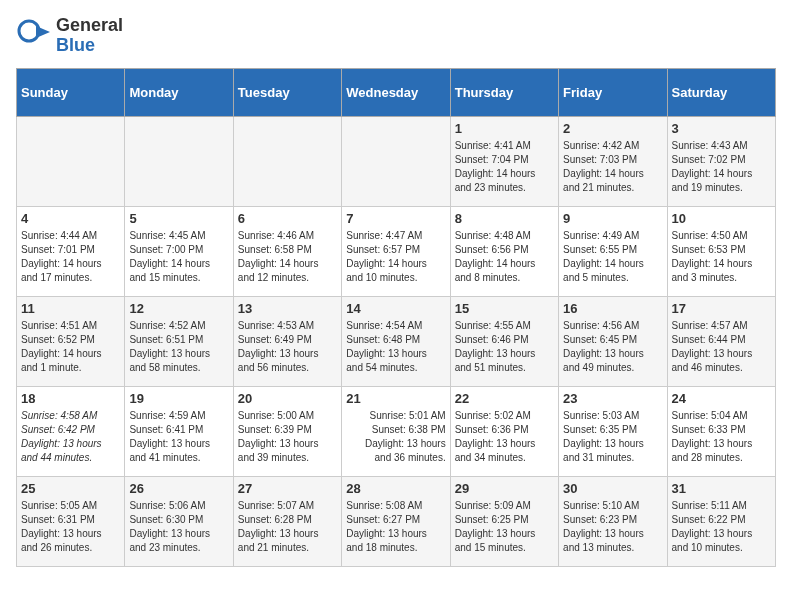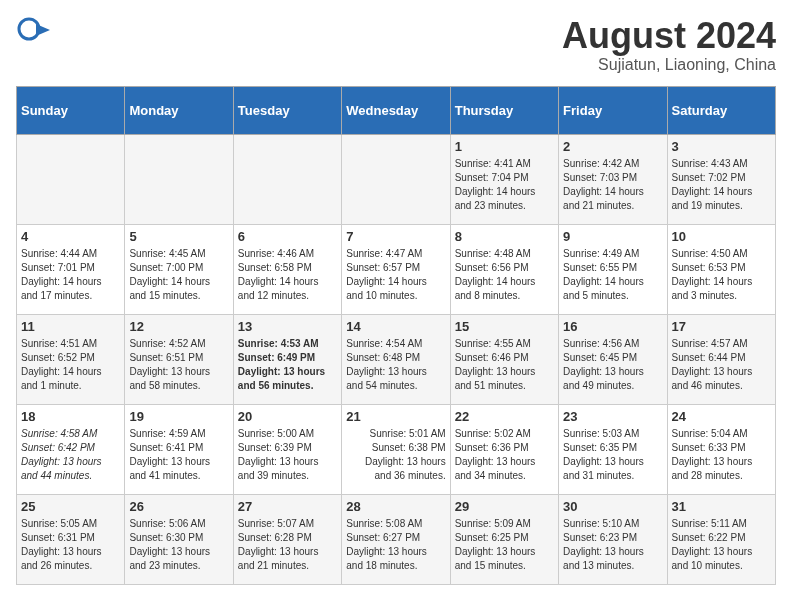--- a/index.html
+++ b/index.html
@@ -100,24 +100,24 @@
   </style>
 </head>
 <body>
 
 <div class="header">
   <div class="logo">
     <svg class="logo-icon" viewBox="0 0 36 36">
       <circle cx="13" cy="13" r="10" fill="none" stroke="#2a6db5" stroke-width="3"></circle>
       <polygon points="20,8 34,14 20,20" fill="#2a6db5"></polygon>
     </svg>
-  </div>
-  <div class="title-block">
-    <div class="month-year">August 2024</div>
-    <div class="location">Sujiatun, Liaoning, China</div>
+    <div class="logo-text">
+      <span class="logo-general">General</span>
+      <span class="logo-blue">Blue</span>
+    </div>
   </div>
 </div>
 
 <table>
   <thead>
     <tr>
     <th>Sunday</th>
         <th>Monday</th>
         <th>Tuesday</th>
         <th>Wednesday</th>
@@ -215,21 +215,21 @@
         </td>
         <td>
           <span class="day-number">12</span>
           <div class="day-info" style="white-space: pre-line;">Sunrise: 4:52 AM
 Sunset: 6:51 PM
 Daylight: 13 hours
 and 58 minutes.</div>
         </td>
         <td>
           <span class="day-number">13</span>
-          <div class="day-info" style="white-space: pre-line; font-weight: bold;">Sunrise: 4:53 AM
+          <div class="day-info" style="white-space: pre-line;">Sunrise: 4:53 AM
 Sunset: 6:49 PM
 Daylight: 13 hours
 and 56 minutes.</div>
         </td>
         <td>
           <span class="day-number">14</span>
           <div class="day-info" style="white-space: pre-line;">Sunrise: 4:54 AM
 Sunset: 6:48 PM
 Daylight: 13 hours
 and 54 minutes.</div>

